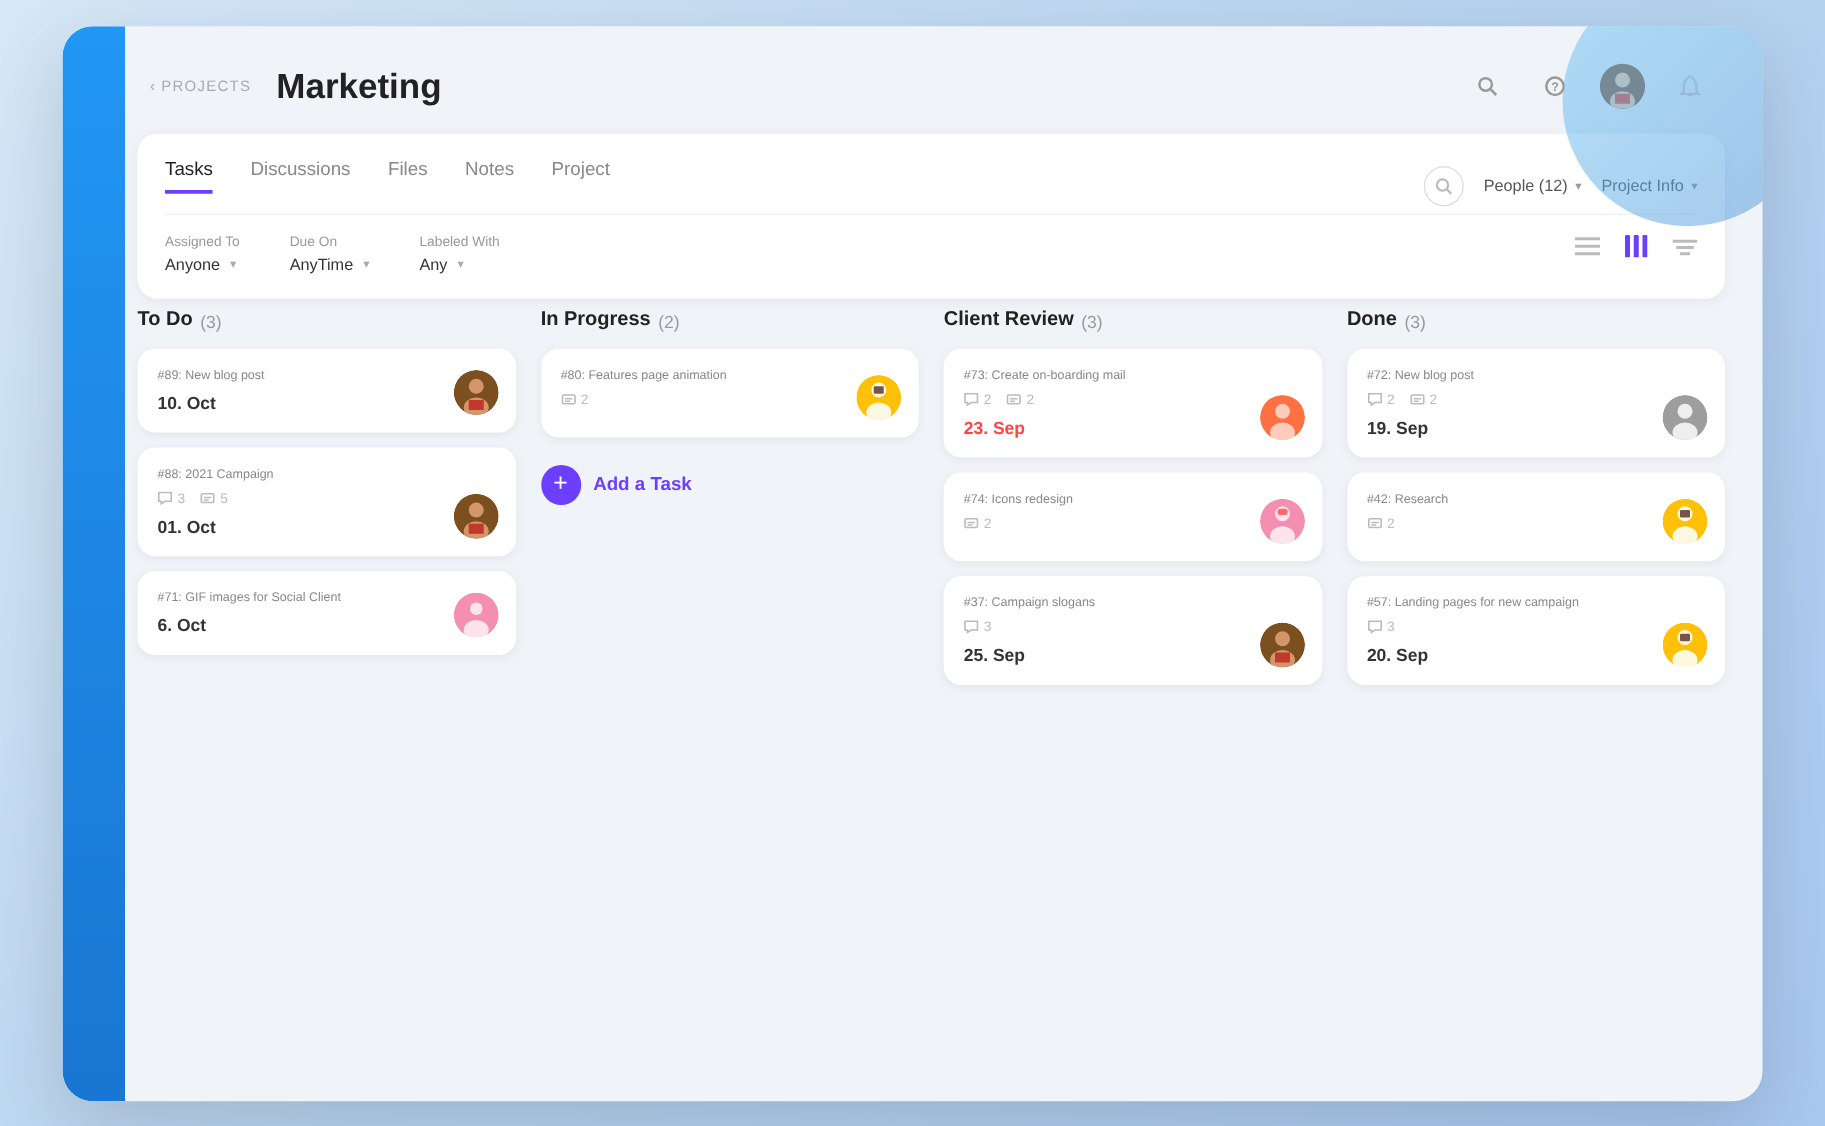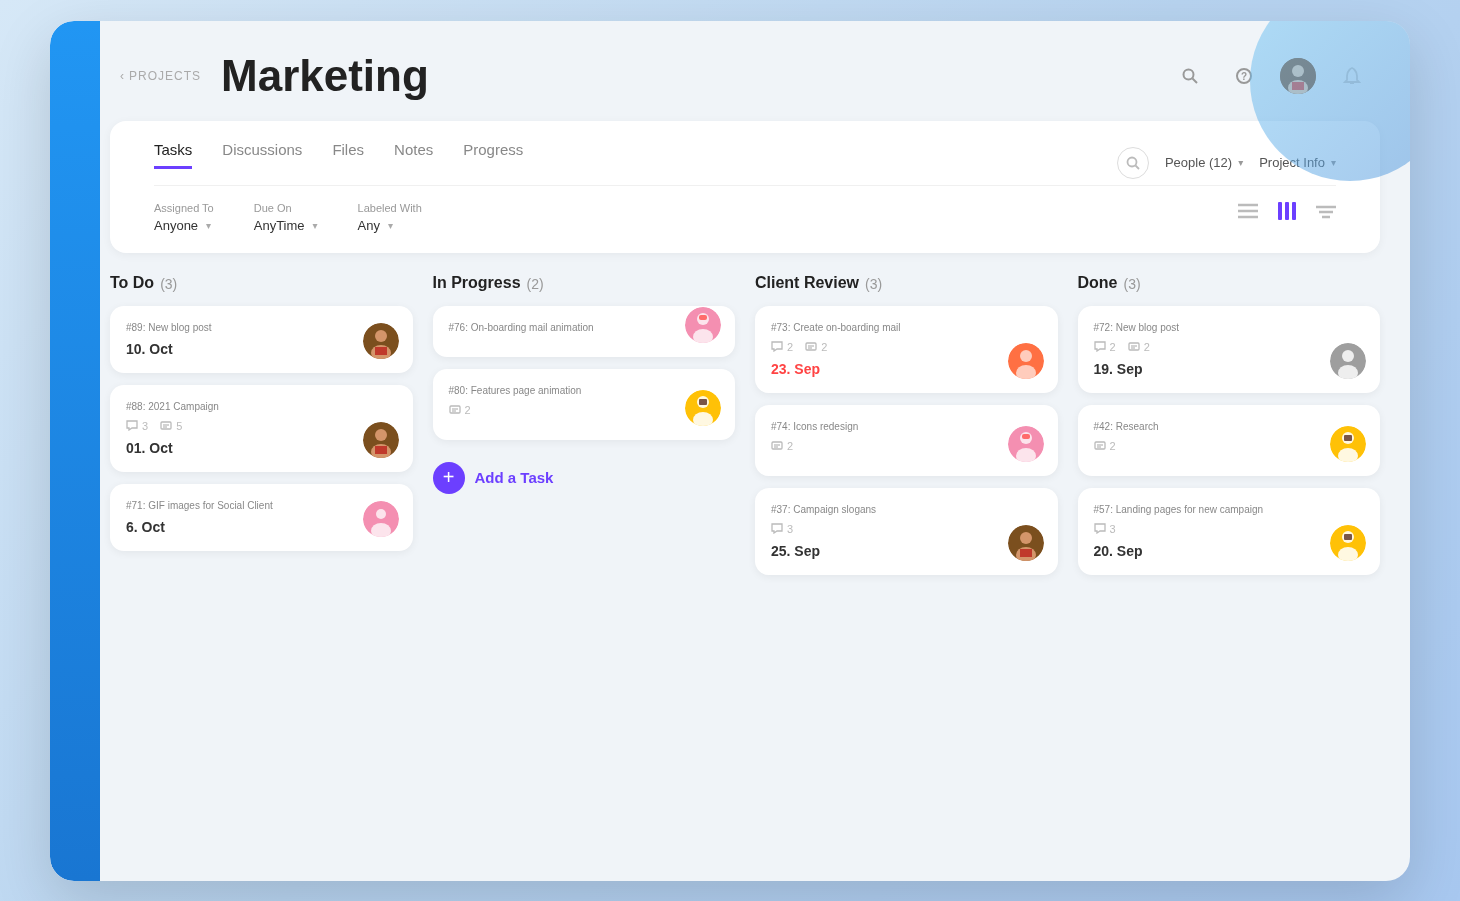--- a/index.html
+++ b/index.html
@@ -61,21 +61,21 @@
       color: #aaa;
       font-size: 12px;
       display: flex;
       align-items: center;
       gap: 4px;
       cursor: pointer;
       text-transform: uppercase;
       letter-spacing: 1px;
     }
     .page-title {
-      font-size: 44px;
+      font-size: 28px;
       font-weight: 700;
       color: #222;
     }
     .header-actions {
       display: flex;
       align-items: center;
       gap: 18px;
     }
     .icon-btn {
       width: 36px;
@@ -86,22 +86,22 @@
       cursor: pointer;
       display: flex;
       align-items: center;
       justify-content: center;
       color: #999;
       font-size: 18px;
     }
     .panel {
       background: #fff;
       border-radius: 16px;
-      padding: 20px 44px;
-      margin-bottom: 21px;
+      padding: 20px 22px;
+      margin-bottom: 8px;
       box-shadow: 0 2px 10px rgba(0,0,0,0.05);
     }
     .tabs {
       display: flex;
       align-items: center;
       gap: 30px;
       margin-bottom: 16px;
     }
     .tab {
       font-size: 15px;
@@ -337,21 +337,21 @@
     </div>
 
     <div class="panel">
 
       <div style="display:flex; align-items:center; border-bottom:1px solid #f0f0f0; margin-bottom:16px;">
         <div class="tabs">
           <span class="tab active">Tasks</span>
           <span class="tab">Discussions</span>
           <span class="tab">Files</span>
           <span class="tab">Notes</span>
-          <span class="tab">Progress</span>
+          <span class="tab">Project</span>
         </div>
         <div class="tab-actions">
           <div class="search-icon-circle">
             <svg width="14" height="14" viewBox="0 0 14 14" fill="none" stroke="#bbb" stroke-width="1.8">
               <circle cx="6" cy="6" r="4.5"></circle>
               <line x1="9.5" y1="9.5" x2="13" y2="13"></line>
             </svg>
           </div>
           <button class="dropdown-btn">
             <span>People (12)</span>
@@ -471,202 +471,191 @@
           </div>
         </div>
       </div>
 
       <div class="column">
         <div class="column-header">
           <span>In Progress</span>
           <span class="count">(2)</span>
         </div>
         <div class="task-card">
-          <div class="task-id">#76: On-boarding mail animation</div>
+          <div class="task-id">#80: Features page animation</div>
+          <div class="task-meta">
+            <div class="task-meta-item">
+              <svg width="12" height="11" viewBox="0 0 12 11" fill="none" stroke="#bbb" stroke-width="1.3">
+                  <rect x="1" y="2" width="10" height="7" rx="1"></rect>
+                  <line x1="3" y1="5" x2="9" y2="5"></line>
+                  <line x1="3" y1="7" x2="7" y2="7"></line>
+                </svg>
+              <span>2</span>
+            </div>
+          </div>
           <div class="task-avatar" style="position:absolute;right:14px;bottom:14px;">
+            <svg width="36" height="36" viewBox="0 0 36 36">
+              <circle cx="18" cy="18" r="18" fill="#ffc107"></circle>
+              <circle cx="18" cy="12" r="6" fill="#fff8e1"></circle>
+              <ellipse cx="18" cy="30" rx="10" ry="8" fill="#fff8e1"></ellipse>
+              <rect x="14" y="9" width="8" height="6" rx="1" fill="#795548"></rect>
+            </svg>
+          </div>
+        </div>
+        <button class="add-task-btn">
+          <div class="add-task-icon">+</div>
+          <span>Add a Task</span>
+        </button>
+      </div>
+
+      <div class="column">
+        <div class="column-header">
+          <span>Client Review</span>
+          <span class="count">(3)</span>
+        </div>
+        <div class="task-card">
+          <div class="task-id">#73: Create on-boarding mail</div>
+          <div class="task-meta">
+            <div class="task-meta-item">
+              <svg width="12" height="11" viewBox="0 0 12 11" fill="none" stroke="#bbb" stroke-width="1.3">
+                  <path d="M1 1h10v7H6l-3 2V8H1z"></path>
+                </svg>
+              <span>2</span>
+            </div>
+            <div class="task-meta-item">
+              <svg width="12" height="11" viewBox="0 0 12 11" fill="none" stroke="#bbb" stroke-width="1.3">
+                  <rect x="1" y="2" width="10" height="7" rx="1"></rect>
+                  <line x1="3" y1="5" x2="9" y2="5"></line>
+                  <line x1="3" y1="7" x2="7" y2="7"></line>
+                </svg>
+              <span>2</span>
+            </div>
+          </div>
+          <div class="task-date overdue">23. Sep</div>
+          <div class="task-avatar">
+            <svg width="36" height="36" viewBox="0 0 36 36">
+              <circle cx="18" cy="18" r="18" fill="#ff7043"></circle>
+              <circle cx="18" cy="13" r="6" fill="#ffccbc"></circle>
+              <ellipse cx="18" cy="30" rx="10" ry="8" fill="#ffccbc"></ellipse>
+            </svg>
+          </div>
+        </div>
+        <div class="task-card">
+          <div class="task-id">#74: Icons redesign</div>
+          <div class="task-meta">
+            <div class="task-meta-item">
+              <svg width="12" height="11" viewBox="0 0 12 11" fill="none" stroke="#bbb" stroke-width="1.3">
+                  <rect x="1" y="2" width="10" height="7" rx="1"></rect>
+                  <line x1="3" y1="5" x2="9" y2="5"></line>
+                  <line x1="3" y1="7" x2="7" y2="7"></line>
+                </svg>
+              <span>2</span>
+            </div>
+          </div>
+          <div class="task-avatar">
             <svg width="36" height="36" viewBox="0 0 36 36">
               <circle cx="18" cy="18" r="18" fill="#f48fb1"></circle>
               <circle cx="18" cy="12" r="6" fill="#fce4ec"></circle>
               <ellipse cx="18" cy="30" rx="10" ry="8" fill="#fce4ec"></ellipse>
               <rect x="14" y="8" width="8" height="5" rx="2" fill="#ff6b6b"></rect>
             </svg>
           </div>
         </div>
         <div class="task-card">
-          <div class="task-id">#80: Features page animation</div>
-          <div class="task-meta">
+          <div class="task-id">#37: Campaign slogans</div>
+          <div class="task-meta">
+            <div class="task-meta-item">
+              <svg width="12" height="11" viewBox="0 0 12 11" fill="none" stroke="#bbb" stroke-width="1.3">
+                  <path d="M1 1h10v7H6l-3 2V8H1z"></path>
+                </svg>
+              <span>3</span>
+            </div>
+          </div>
+          <div class="task-date">25. Sep</div>
+          <div class="task-avatar">
+            <svg width="36" height="36" viewBox="0 0 36 36">
+              <circle cx="18" cy="18" r="18" fill="#7B4F1E"></circle>
+              <circle cx="18" cy="13" r="6" fill="#d4956a"></circle>
+              <ellipse cx="18" cy="30" rx="10" ry="8" fill="#d4956a"></ellipse>
+              <rect x="12" y="24" width="12" height="8" fill="#c0392b"></rect>
+            </svg>
+          </div>
+        </div>
+      </div>
+
+      <div class="column">
+        <div class="column-header">
+          <span>Done</span>
+          <span class="count">(3)</span>
+        </div>
+        <div class="task-card">
+          <div class="task-id">#72: New blog post</div>
+          <div class="task-meta">
+            <div class="task-meta-item">
+              <svg width="12" height="11" viewBox="0 0 12 11" fill="none" stroke="#bbb" stroke-width="1.3">
+                  <path d="M1 1h10v7H6l-3 2V8H1z"></path>
+                </svg>
+              <span>2</span>
+            </div>
             <div class="task-meta-item">
               <svg width="12" height="11" viewBox="0 0 12 11" fill="none" stroke="#bbb" stroke-width="1.3">
                   <rect x="1" y="2" width="10" height="7" rx="1"></rect>
                   <line x1="3" y1="5" x2="9" y2="5"></line>
                   <line x1="3" y1="7" x2="7" y2="7"></line>
                 </svg>
               <span>2</span>
             </div>
           </div>
-          <div class="task-avatar" style="position:absolute;right:14px;bottom:14px;">
+          <div class="task-date">19. Sep</div>
+          <div class="task-avatar">
+            <svg width="36" height="36" viewBox="0 0 36 36">
+              <circle cx="18" cy="18" r="18" fill="#9e9e9e"></circle>
+              <circle cx="18" cy="13" r="6" fill="#eeeeee"></circle>
+              <ellipse cx="18" cy="30" rx="10" ry="8" fill="#eeeeee"></ellipse>
+            </svg>
+          </div>
+        </div>
+        <div class="task-card">
+          <div class="task-id">#42: Research</div>
+          <div class="task-meta">
+            <div class="task-meta-item">
+              <svg width="12" height="11" viewBox="0 0 12 11" fill="none" stroke="#bbb" stroke-width="1.3">
+                  <rect x="1" y="2" width="10" height="7" rx="1"></rect>
+                  <line x1="3" y1="5" x2="9" y2="5"></line>
+                  <line x1="3" y1="7" x2="7" y2="7"></line>
+                </svg>
+              <span>2</span>
+            </div>
+          </div>
+          <div class="task-avatar">
             <svg width="36" height="36" viewBox="0 0 36 36">
               <circle cx="18" cy="18" r="18" fill="#ffc107"></circle>
               <circle cx="18" cy="12" r="6" fill="#fff8e1"></circle>
               <ellipse cx="18" cy="30" rx="10" ry="8" fill="#fff8e1"></ellipse>
               <rect x="14" y="9" width="8" height="6" rx="1" fill="#795548"></rect>
             </svg>
           </div>
         </div>
-        <button class="add-task-btn">
-          <div class="add-task-icon">+</div>
-          <span>Add a Task</span>
-        </button>
-      </div>
-
-      <div class="column">
-        <div class="column-header">
-          <span>Client Review</span>
-          <span class="count">(3)</span>
-        </div>
-        <div class="task-card">
-          <div class="task-id">#73: Create on-boarding mail</div>
+        <div class="task-card">
+          <div class="task-id">#57: Landing pages for new campaign</div>
           <div class="task-meta">
             <div class="task-meta-item">
               <svg width="12" height="11" viewBox="0 0 12 11" fill="none" stroke="#bbb" stroke-width="1.3">
                   <path d="M1 1h10v7H6l-3 2V8H1z"></path>
                 </svg>
-              <span>2</span>
-            </div>
-            <div class="task-meta-item">
-              <svg width="12" height="11" viewBox="0 0 12 11" fill="none" stroke="#bbb" stroke-width="1.3">
-                  <rect x="1" y="2" width="10" height="7" rx="1"></rect>
-                  <line x1="3" y1="5" x2="9" y2="5"></line>
-                  <line x1="3" y1="7" x2="7" y2="7"></line>
-                </svg>
-              <span>2</span>
-            </div>
-          </div>
-          <div class="task-date overdue">23. Sep</div>
-          <div class="task-avatar">
-            <svg width="36" height="36" viewBox="0 0 36 36">
-              <circle cx="18" cy="18" r="18" fill="#ff7043"></circle>
-              <circle cx="18" cy="13" r="6" fill="#ffccbc"></circle>
-              <ellipse cx="18" cy="30" rx="10" ry="8" fill="#ffccbc"></ellipse>
-            </svg>
-          </div>
-        </div>
-        <div class="task-card">
-          <div class="task-id">#74: Icons redesign</div>
-          <div class="task-meta">
-            <div class="task-meta-item">
-              <svg width="12" height="11" viewBox="0 0 12 11" fill="none" stroke="#bbb" stroke-width="1.3">
-                  <rect x="1" y="2" width="10" height="7" rx="1"></rect>
-                  <line x1="3" y1="5" x2="9" y2="5"></line>
-                  <line x1="3" y1="7" x2="7" y2="7"></line>
-                </svg>
-              <span>2</span>
-            </div>
-          </div>
-          <div class="task-avatar">
-            <svg width="36" height="36" viewBox="0 0 36 36">
-              <circle cx="18" cy="18" r="18" fill="#f48fb1"></circle>
-              <circle cx="18" cy="12" r="6" fill="#fce4ec"></circle>
-              <ellipse cx="18" cy="30" rx="10" ry="8" fill="#fce4ec"></ellipse>
-              <rect x="14" y="8" width="8" height="5" rx="2" fill="#ff6b6b"></rect>
-            </svg>
-          </div>
-        </div>
-        <div class="task-card">
-          <div class="task-id">#37: Campaign slogans</div>
-          <div class="task-meta">
-            <div class="task-meta-item">
-              <svg width="12" height="11" viewBox="0 0 12 11" fill="none" stroke="#bbb" stroke-width="1.3">
-                  <path d="M1 1h10v7H6l-3 2V8H1z"></path>
-                </svg>
               <span>3</span>
             </div>
           </div>
-          <div class="task-date">25. Sep</div>
-          <div class="task-avatar">
-            <svg width="36" height="36" viewBox="0 0 36 36">
-              <circle cx="18" cy="18" r="18" fill="#7B4F1E"></circle>
-              <circle cx="18" cy="13" r="6" fill="#d4956a"></circle>
-              <ellipse cx="18" cy="30" rx="10" ry="8" fill="#d4956a"></ellipse>
-              <rect x="12" y="24" width="12" height="8" fill="#c0392b"></rect>
-            </svg>
-          </div>
-        </div>
-      </div>
-
-      <div class="column">
-        <div class="column-header">
-          <span>Done</span>
-          <span class="count">(3)</span>
-        </div>
-        <div class="task-card">
-          <div class="task-id">#72: New blog post</div>
-          <div class="task-meta">
-            <div class="task-meta-item">
-              <svg width="12" height="11" viewBox="0 0 12 11" fill="none" stroke="#bbb" stroke-width="1.3">
-                  <path d="M1 1h10v7H6l-3 2V8H1z"></path>
-                </svg>
-              <span>2</span>
-            </div>
-            <div class="task-meta-item">
-              <svg width="12" height="11" viewBox="0 0 12 11" fill="none" stroke="#bbb" stroke-width="1.3">
-                  <rect x="1" y="2" width="10" height="7" rx="1"></rect>
-                  <line x1="3" y1="5" x2="9" y2="5"></line>
-                  <line x1="3" y1="7" x2="7" y2="7"></line>
-                </svg>
-              <span>2</span>
-            </div>
-          </div>
-          <div class="task-date">19. Sep</div>
-          <div class="task-avatar">
-            <svg width="36" height="36" viewBox="0 0 36 36">
-              <circle cx="18" cy="18" r="18" fill="#9e9e9e"></circle>
-              <circle cx="18" cy="13" r="6" fill="#eeeeee"></circle>
-              <ellipse cx="18" cy="30" rx="10" ry="8" fill="#eeeeee"></ellipse>
-            </svg>
-          </div>
-        </div>
-        <div class="task-card">
-          <div class="task-id">#42: Research</div>
-          <div class="task-meta">
-            <div class="task-meta-item">
-              <svg width="12" height="11" viewBox="0 0 12 11" fill="none" stroke="#bbb" stroke-width="1.3">
-                  <rect x="1" y="2" width="10" height="7" rx="1"></rect>
-                  <line x1="3" y1="5" x2="9" y2="5"></line>
-                  <line x1="3" y1="7" x2="7" y2="7"></line>
-                </svg>
-              <span>2</span>
-            </div>
-          </div>
+          <div class="task-date">20. Sep</div>
           <div class="task-avatar">
             <svg width="36" height="36" viewBox="0 0 36 36">
               <circle cx="18" cy="18" r="18" fill="#ffc107"></circle>
               <circle cx="18" cy="12" r="6" fill="#fff8e1"></circle>
               <ellipse cx="18" cy="30" rx="10" ry="8" fill="#fff8e1"></ellipse>
               <rect x="14" y="9" width="8" height="6" rx="1" fill="#795548"></rect>
             </svg>
           </div>
         </div>
-        <div class="task-card">
-          <div class="task-id">#57: Landing pages for new campaign</div>
-          <div class="task-meta">
-            <div class="task-meta-item">
-              <svg width="12" height="11" viewBox="0 0 12 11" fill="none" stroke="#bbb" stroke-width="1.3">
-                  <path d="M1 1h10v7H6l-3 2V8H1z"></path>
-                </svg>
-              <span>3</span>
-            </div>
-          </div>
-          <div class="task-date">20. Sep</div>
-          <div class="task-avatar">
-            <svg width="36" height="36" viewBox="0 0 36 36">
-              <circle cx="18" cy="18" r="18" fill="#ffc107"></circle>
-              <circle cx="18" cy="12" r="6" fill="#fff8e1"></circle>
-              <ellipse cx="18" cy="30" rx="10" ry="8" fill="#fff8e1"></ellipse>
-              <rect x="14" y="9" width="8" height="6" rx="1" fill="#795548"></rect>
-            </svg>
-          </div>
-        </div>
       </div>
 
     </div>
   </div>
 </div>
 
 </body></html>

